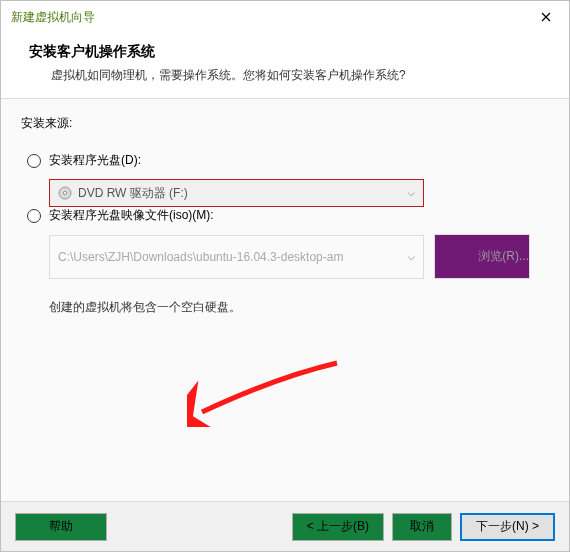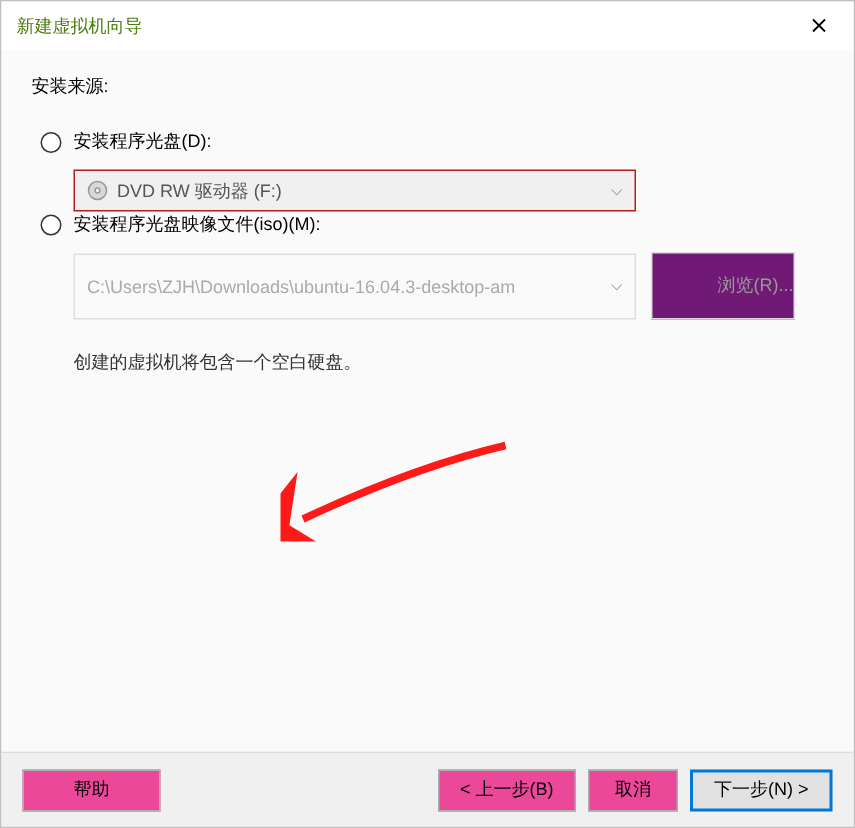--- a/index.html
+++ b/index.html
@@ -166,21 +166,21 @@
       height: 50px;
       display: flex;
       align-items: center;
       padding: 0 14px;
       background: #f0f0f0;
       gap: 8px;
     }
     .footer .btn {
       height: 28px;
       border: 1px solid #adadad;
-      background: #ec4899;
+      background: #15803d;
       display: flex;
       align-items: center;
       justify-content: center;
       font-size: 12px;
       padding: 0 14px;
       min-width: 92px;
     }
     .footer .btn.default {
       border: 2px solid #0078d7;
       background: #e1e1e1;
@@ -196,20 +196,24 @@
 
   <div class="titlebar">
     <span class="titlebar-title">新建虚拟机向导</span>
     <div class="close-btn">
       <svg width="10" height="10" viewBox="0 0 10 10">
           <path d="M1 1 L9 9 M9 1 L1 9" stroke="currentColor" stroke-width="1.2"></path>
         </svg>
     </div>
   </div>
 
+  <div class="header">
+    <div class="header-title">安装客户机操作系统</div>
+    <div class="header-subtitle">虚拟机如同物理机，需要操作系统。您将如何安装客户机操作系统?</div>
+  </div>
 
   <div class="body" style="position:relative;">
     <div class="source-label">安装来源:</div>
 
     <div class="option-group">
       <div class="radio-row">
         <span class="radio"></span>
         <span>安装程序光盘(D):</span>
       </div>
       <div class="dropdown">

